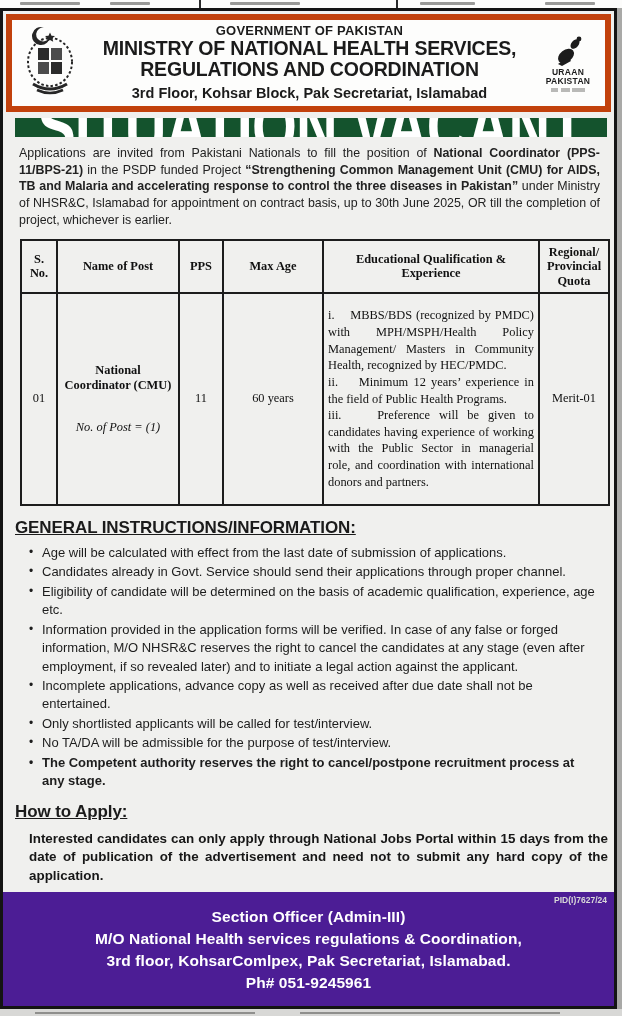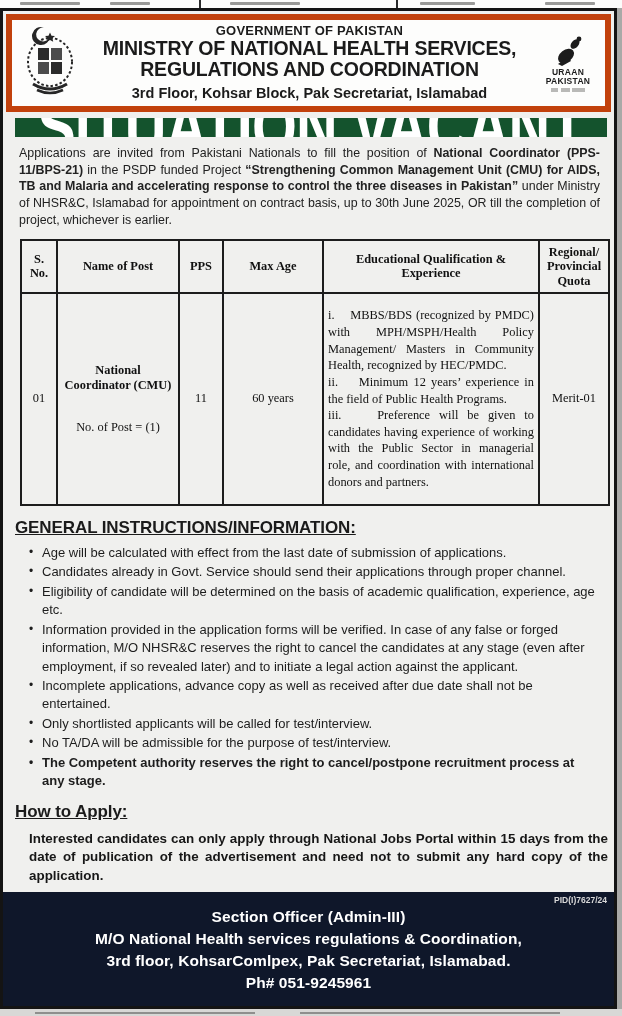--- a/index.html
+++ b/index.html
@@ -66,21 +66,21 @@
     font-family:"Liberation Serif",serif;font-size:12.4px;color:#111;
     width:588px;table-layout:fixed;
   }
   table.posts th,table.posts td{border:2px solid #1c1c1c;padding:2px 4px;vertical-align:middle;}
   table.posts th{font-weight:bold;text-align:center;line-height:1.15;padding:4px 2px;}
   col.c-sno{width:36px;}col.c-name{width:122px;}col.c-pps{width:44px;}
   col.c-age{width:100px;}col.c-edu{width:216px;}col.c-quota{width:70px;}
   td.c-center{text-align:center;}
   .post-name{text-align:center;border-radius:17px;}
   .post-title{font-weight:bold;line-height:1.25;}
-  .post-count{margin-top:26px;}
+  .post-count{margin-top:26px;font-style:italic;}
   td.c-edu-cell{vertical-align:top;padding:3px 6px;}
   .qual{text-align:justify;line-height:1.34;}
   
   .section{margin:6px 12px 0 12px;}
   .sec-heading{font-size:17px;font-weight:bold;text-decoration:underline;margin:4px 0 6px 0;letter-spacing:-.1px;}
   ul.bullets{list-style:none;margin:0;padding:0 2px 0 14px;}
   ul.bullets li{
     position:relative;padding-left:13px;font-size:13px;line-height:1.42;
     margin-bottom:1px;color:#1d1d1d;
   }
@@ -88,21 +88,21 @@
   ul.bullets li.bold{font-weight:bold;}
 
   
   .howto-text{
     margin:2px 6px 6px 26px;font-size:13.4px;font-weight:bold;
     line-height:1.4;text-align:justify;color:#171717;
   }
 
   
   .footer{
-    margin-top:auto;background:#0f172a;color:#fff;position:relative;
+    margin-top:auto;background:#4c1d95;color:#fff;position:relative;
     text-align:center;padding:14px 8px 12px 8px;
   }
   .pid{position:absolute;top:3px;right:7px;font-size:8.5px;color:#d8d8d8;font-weight:bold;}
   .footer-line{font-size:15.5px;font-weight:bold;line-height:1.42;letter-spacing:.1px;}
 
   
   svg{display:block;}
 </style>
 </head>
 <body>

